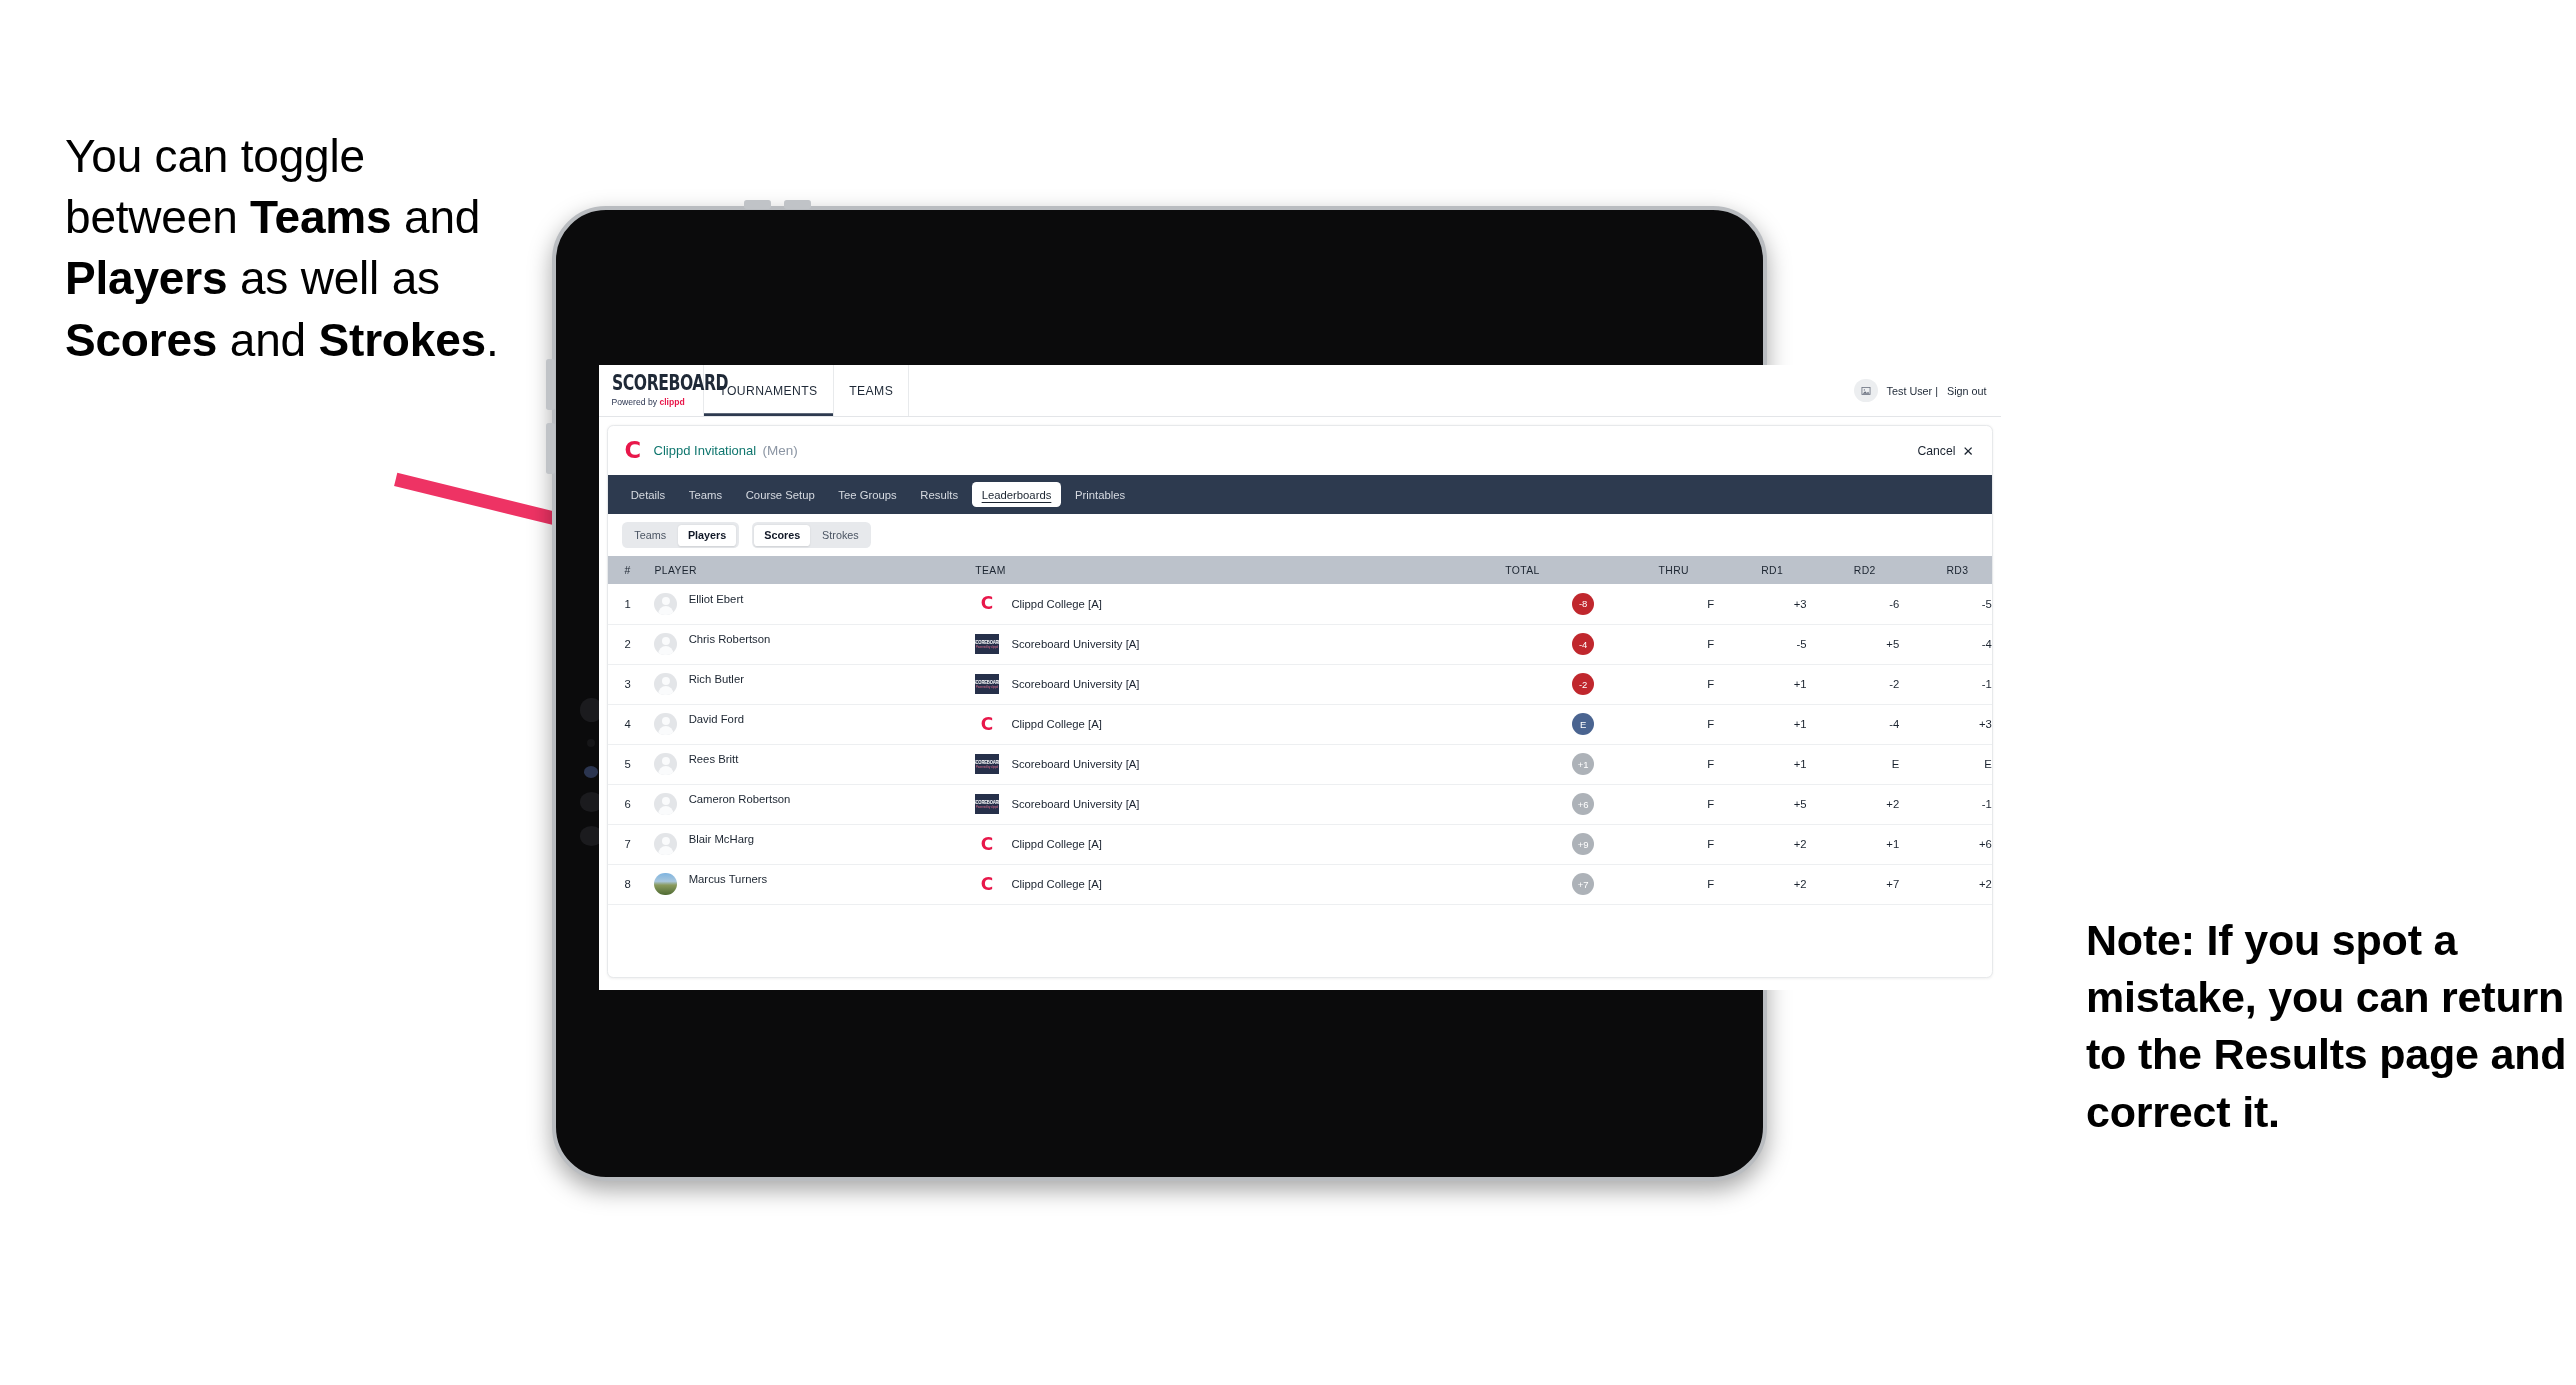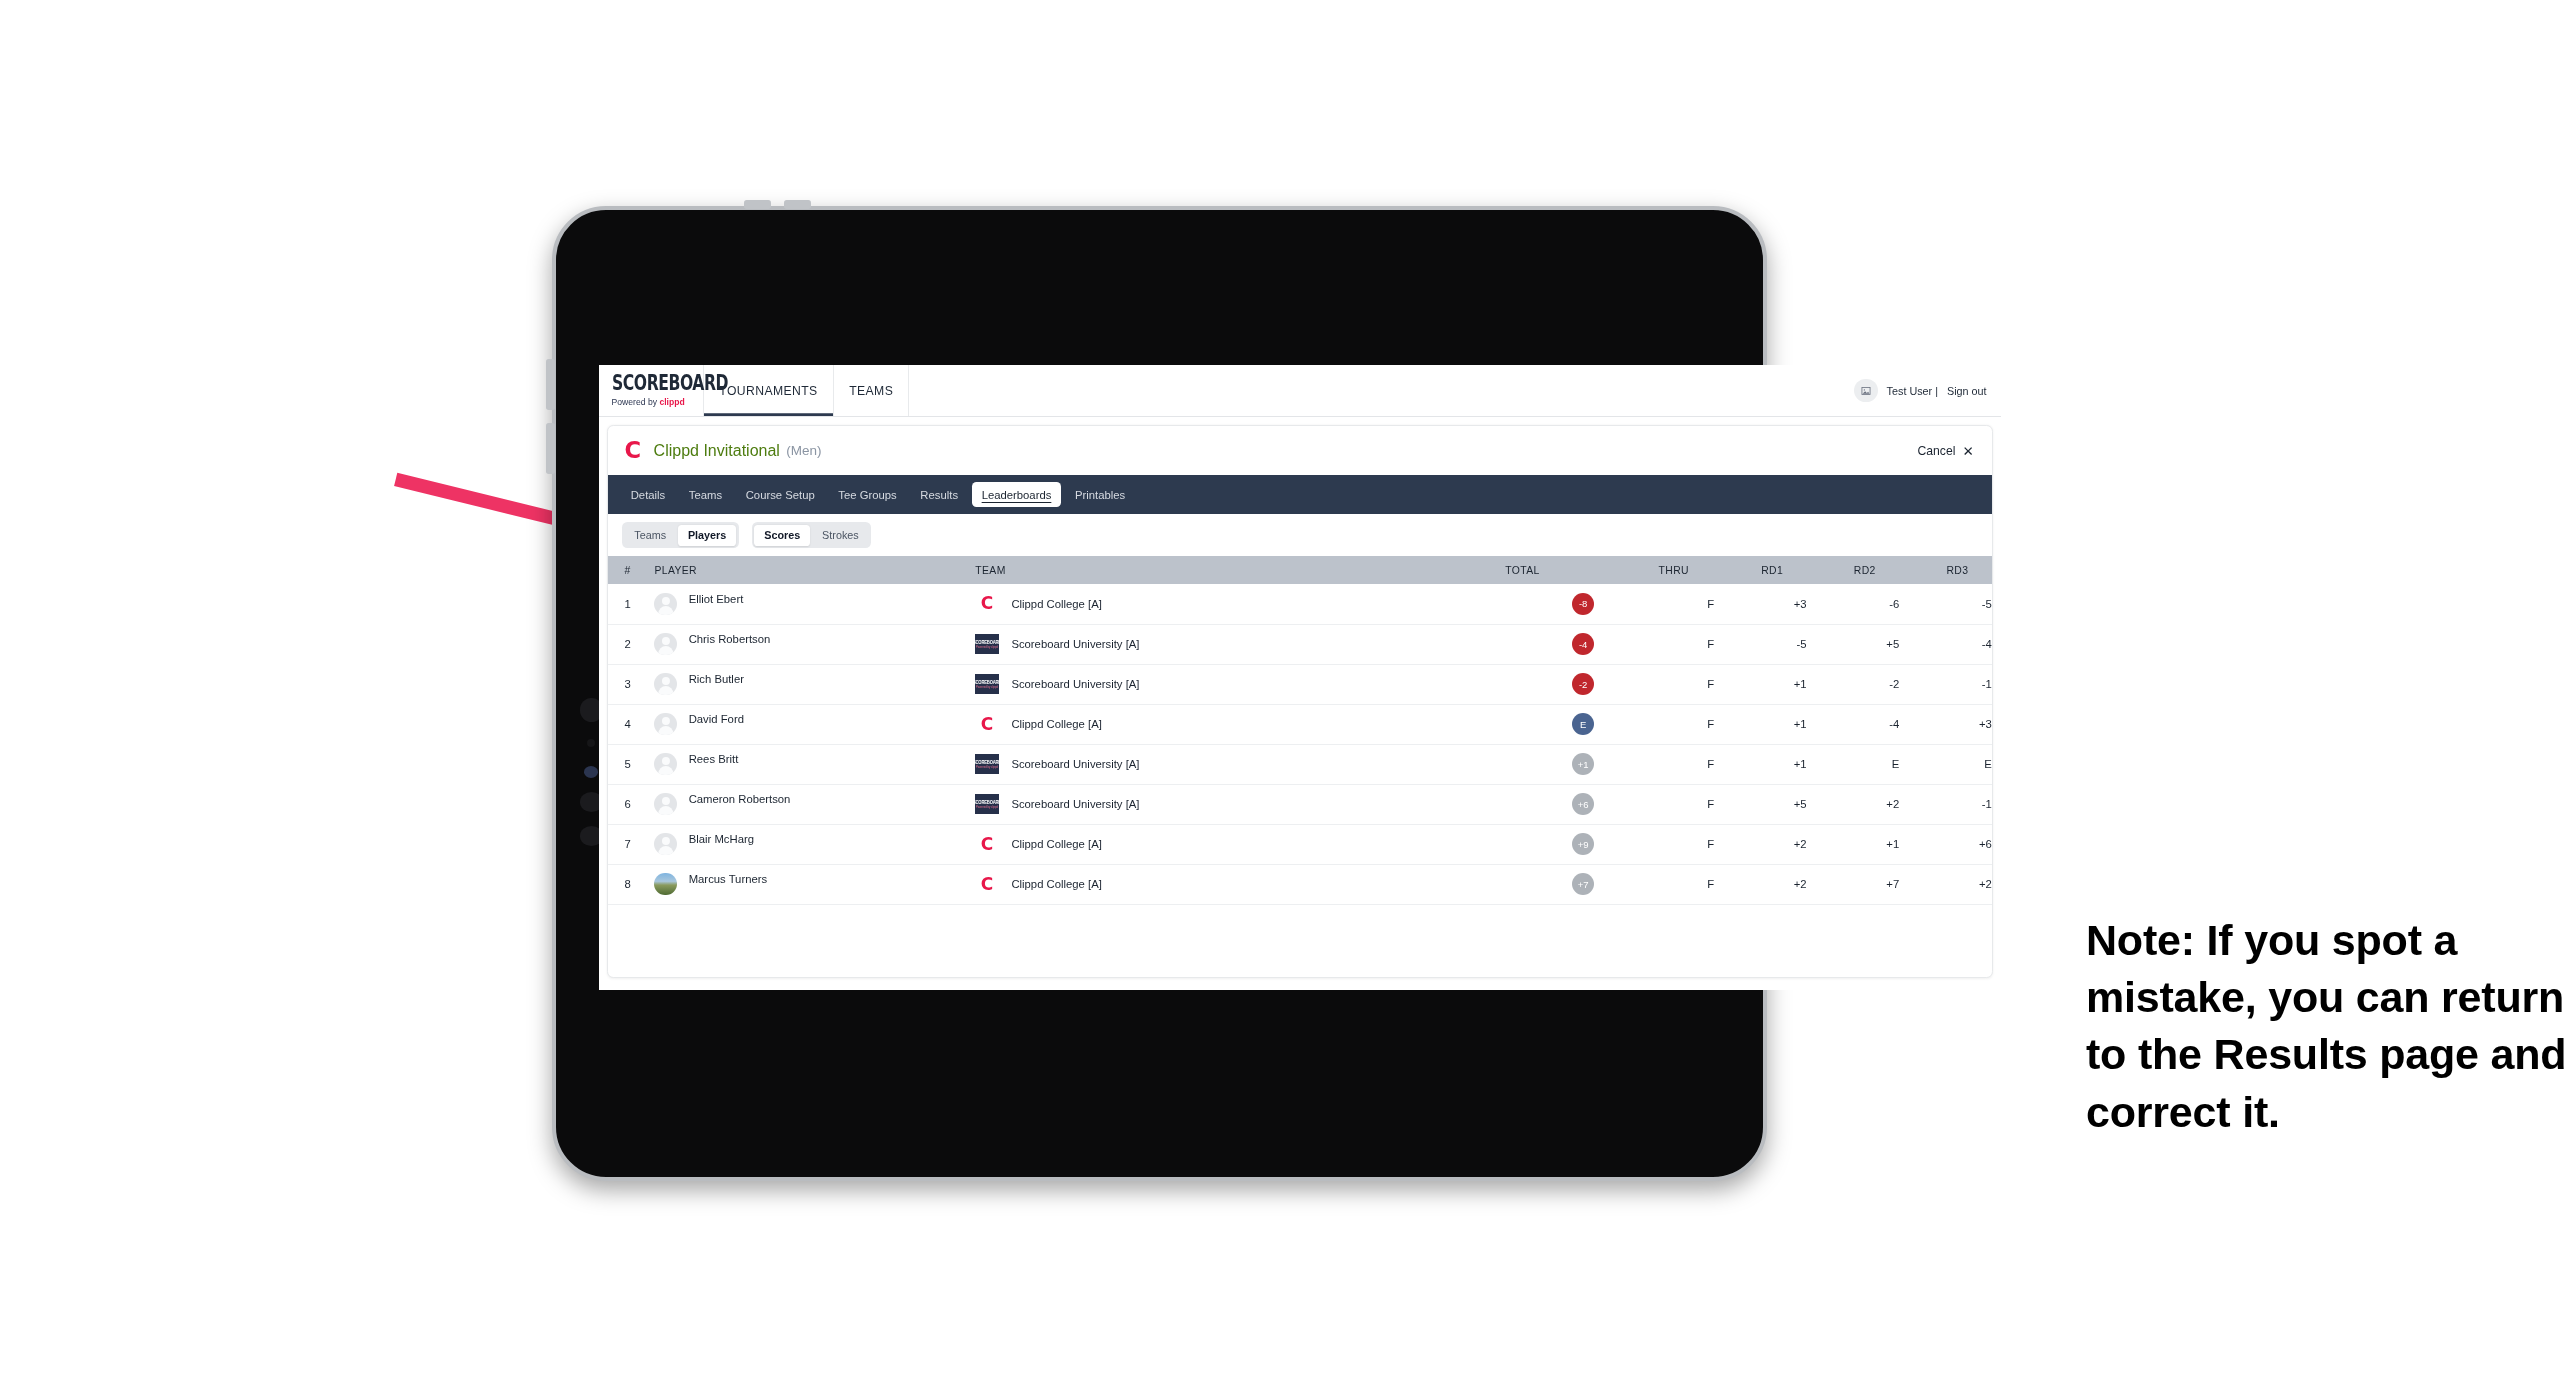--- a/index.html
+++ b/index.html
@@ -118,21 +118,21 @@
   }
   #card-header {
     height: 49px; display: flex; align-items: center;
     padding: 0 18px 0 16.3px;
   }
   #clippd-c {
     font-family: "DejaVu Sans", sans-serif;
     font-size: 22.6px; font-weight: 700; color: #e8174a; line-height: 1;
     margin-right: 12.6px;
   }
-  #tournament-title { font-size: 16px; color: #4d7c0f; }
+  #tournament-title { font-size: 13px; color: #0f766e; }
   #tournament-gender { font-size: 13.5px; color: #8b95a3; margin-left: 6.3px; }
   #card-header-spacer { flex: 1; }
   #cancel-btn {
     display: flex; align-items: center; gap: 7.2px;
     font-size: 12.2px; color: #1b2430; cursor: pointer;
   }
   #cancel-x { font-size: 13.5px; }
 
   
   #subnav {
@@ -226,20 +226,23 @@
   .badge.grey { background: #adb2b8; }
   .total-wrap { display:flex; justify-content:flex-end; padding-right: 27px; }
   .right { text-align: right; padding-right: 23.5px; }
   .right-thru { text-align: right; padding-right: 25px; }
 </style>
 </head>
 <body>
 
 <div id="stage">
 
+  <div class="annot" id="annot-left">
+    <span>You can toggle between <b>Teams</b> and <b>Players</b> as well as <b>Scores</b> and <b>Strokes</b>.</span>
+  </div>
 
   <svg id="arrow" viewBox="0 0 300 120">
     <line x1="8" y1="26" x2="228" y2="80" stroke="#ee3364" stroke-width="15" stroke-linecap="butt"></line>
     <polygon points="198,42 278,86 196,110" fill="#ee3364"></polygon>
   </svg>
 
   <div class="annot" id="annot-right">
     <span>Note: If you spot a mistake, you can return to the Results page and correct it.</span>
   </div>
 

